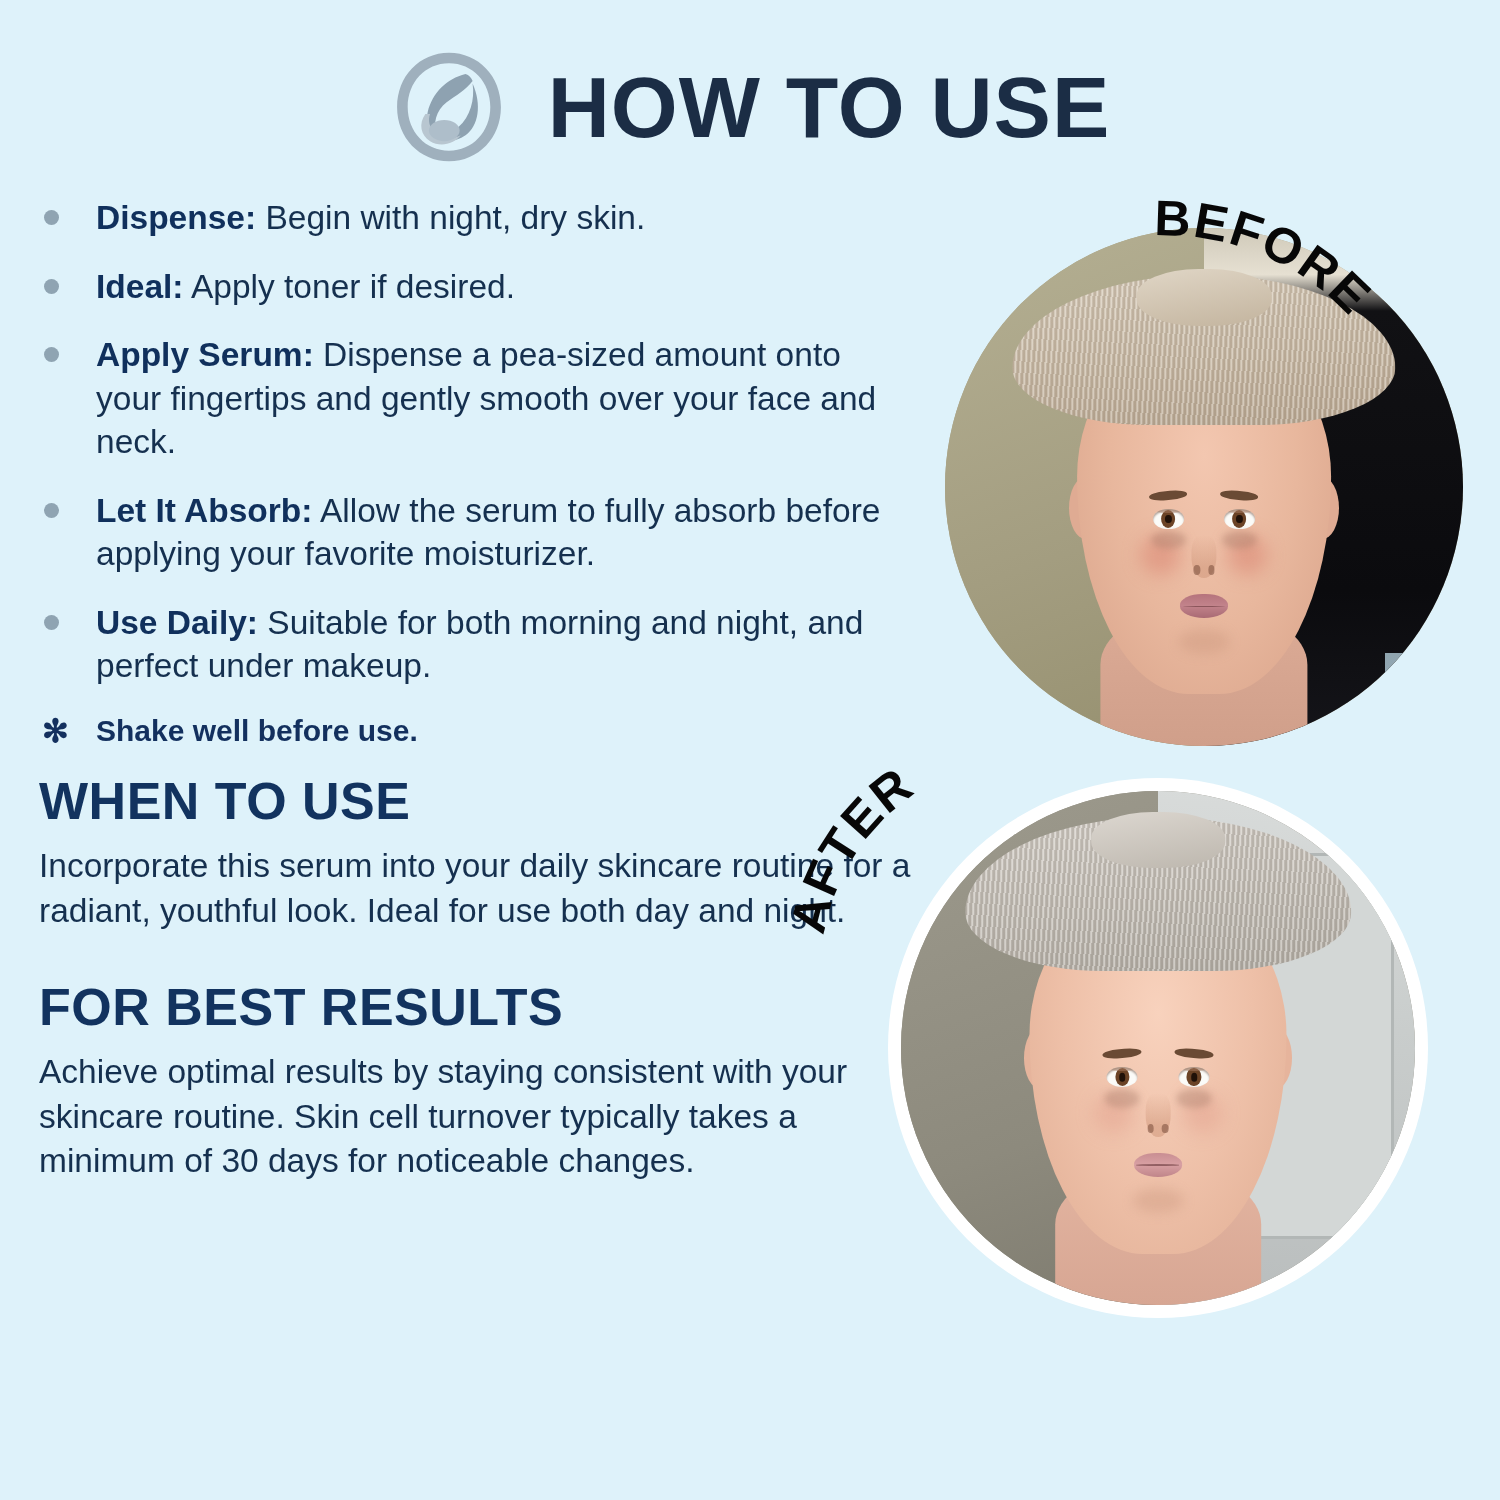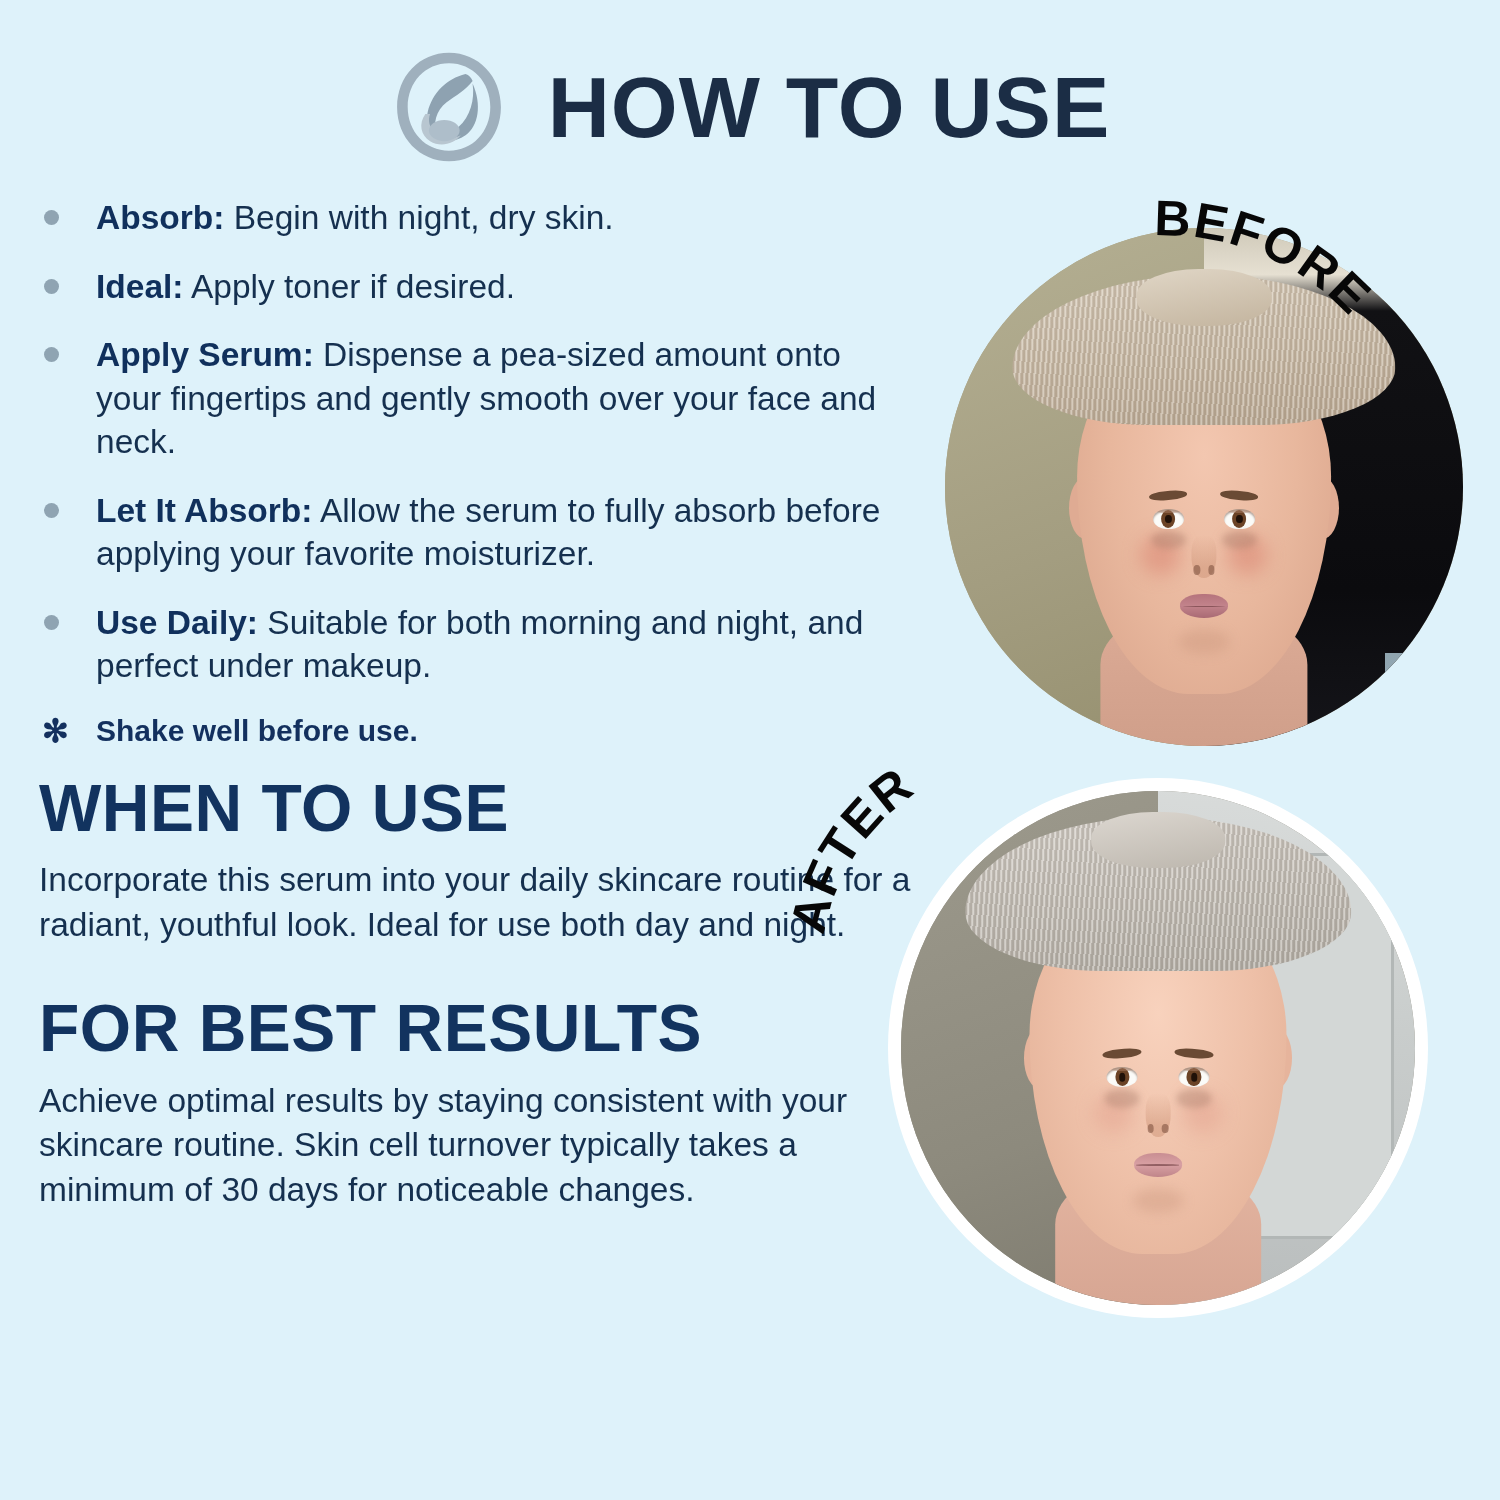--- a/index.html
+++ b/index.html
@@ -42,21 +42,21 @@
     position:relative;padding-left:62px;
     font-size:30px;font-weight:bold;color:#13305e;
     margin-top:14px;margin-bottom:6px;line-height:1.2;
   }
   .note .star{
     position:absolute;left:8px;top:2px;
     font-size:32px;font-weight:bold;color:#13305e;line-height:1;
   }
 
   h2.sec{
-    font-size:66px;font-weight:bold;color:#12335f;
+    font-size:52px;font-weight:bold;color:#12335f;
     margin:26px 0 16px 5px;letter-spacing:0.5px;line-height:1.02;
   }
   h2.sec.tight{margin-top:48px;}
   p.body{
     font-size:33.5px;line-height:1.33;color:#15304f;
     margin:0 0 0 5px;
   }
 
   
   .photo{position:absolute;border-radius:50%;overflow:hidden;}
@@ -214,21 +214,21 @@
       </svg>
     </div>
     <div class="title">HOW TO USE</div>
   </div>
 
   <div class="content">
 
     <ul class="steps">
       <li>
         <span class="dot"></span>
-        <b>Absorb:</b><span> Begin with night, dry skin.</span>
+        <b>Dispense:</b><span> Begin with night, dry skin.</span>
       </li>
       <li>
         <span class="dot"></span>
         <b>Ideal:</b><span> Apply toner if desired.</span>
       </li>
       <li>
         <span class="dot"></span>
         <b>Apply Serum:</b><span> Dispense a pea-sized amount onto your fingertips and gently smooth over your face and neck.</span>
       </li>
       <li>

